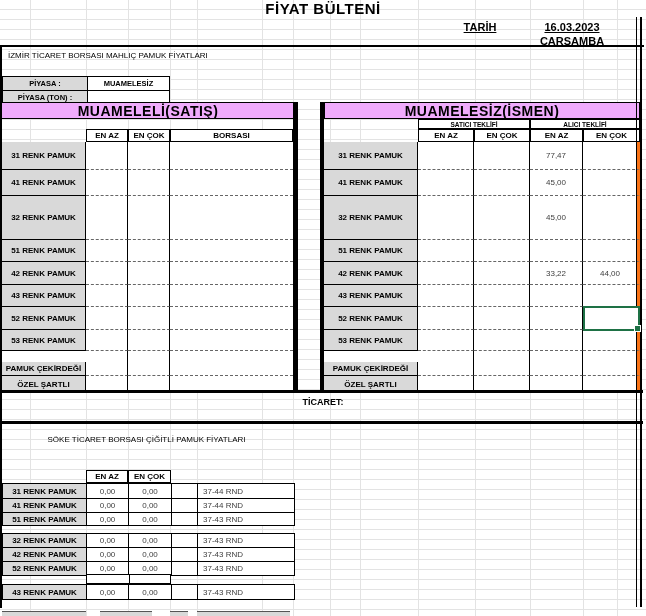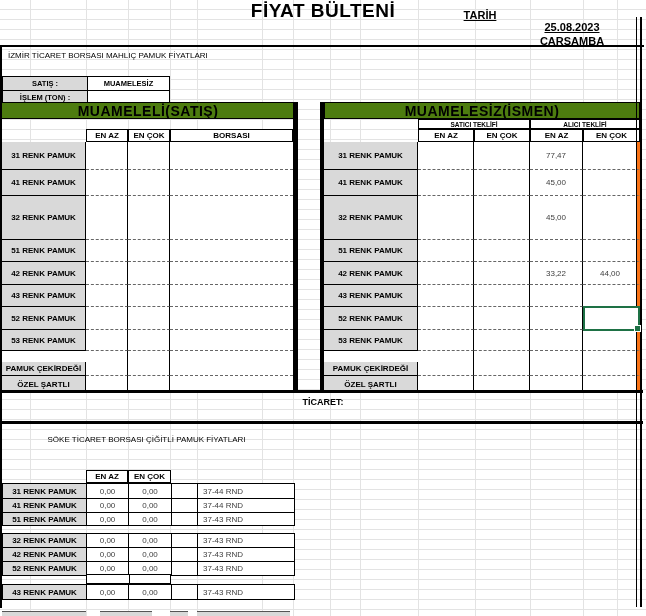--- a/index.html
+++ b/index.html
@@ -4,27 +4,27 @@
 <style>
   html,body{margin:0;padding:0;}
   body{width:646px;height:616px;position:relative;background:#fff;
        font-family:"Liberation Sans",sans-serif;color:#000;overflow:hidden;}
   .a{position:absolute;box-sizing:border-box;}
   .gridh{position:absolute;left:0;top:0;width:646px;height:616px;z-index:0;
     background-image:repeating-linear-gradient(to bottom,transparent 0px,transparent 9px,#e3e3e3 9px,#e3e3e3 10px);}
   .gv{position:absolute;top:0;width:1px;height:616px;background:#e3e3e3;z-index:0;}
   .z1{z-index:1}.z2{z-index:2}.z3{z-index:3}
   .c{display:flex;align-items:center;justify-content:center;}
-  .title{font-size:19px;font-weight:bold;text-align:center;letter-spacing:.5px;}
+  .title{font-size:15px;font-weight:bold;text-align:center;letter-spacing:.5px;}
   .t11{font-size:11px;font-weight:bold;}
   .hdr8{font-size:8px;font-weight:normal;}
   .hdr7{font-size:6.5px;font-weight:bold;}
   .val{font-size:8px;color:#404040;}
   .blackline{background:#000;}
-  .bigbar{background:#4d7c0f;border:1px solid #000;font-size:14px;font-weight:bold;letter-spacing:.5px;}
+  .bigbar{background:#f0abfc;border:1px solid #000;font-size:14px;font-weight:bold;letter-spacing:.5px;}
   .colhead{background:#fff;border:1.5px solid #000;font-size:8px;font-weight:bold;}
   .subhead{background:#fff;border:1px solid #000;}
   
   .tblbody{background:#fff;z-index:2;position:absolute;}
   .trow{display:flex;width:100%;}
   .trow>div{box-sizing:border-box;display:flex;align-items:center;justify-content:center;
             border-right:1px solid #000;border-bottom:1px dashed #666;}
   .trow>div.lbl{background:#d9d9d9;font-weight:bold;font-size:8px;text-align:center;
             border-right:1.5px solid #000;border-bottom:1px solid #000;}
   .trow>div:last-child{border-right:3px solid #f97316;}
@@ -60,42 +60,42 @@
 <div class="gv" style="left:293px"></div>
 <div class="gv" style="left:330px"></div>
 <div class="gv" style="left:360px"></div>
 <div class="gv" style="left:418px"></div>
 <div class="gv" style="left:475px"></div>
 <div class="gv" style="left:530px"></div>
 <div class="gv" style="left:583px"></div>
 <div class="gv" style="left:617px"></div>
 
 <div class="a title" style="left:0;top:2;width:646px;">FİYAT BÜLTENİ</div>
-<div class="a c t11" style="left:448px;top:8px;width:64px;height:14px;">
+<div class="a c t11" style="left:448px;top:20px;width:64px;height:14px;">
     <span class="und">TARİH</span>
   </div>
 <div class="a c t11" style="left:512px;top:20px;width:120px;height:14px;">
-    <span class="und">25.08.2023</span>
+    <span class="und">16.03.2023</span>
   </div>
 <div class="a c t11" style="left:512px;top:34px;width:120px;height:13px;">ÇARŞAMBA</div>
 
 <div class="a blackline z3" style="left:0;top:45px;width:644px;height:2px;"></div>
 <div class="a blackline z3" style="left:0;top:45px;width:2px;height:563px;"></div>
 <div class="a blackline z3" style="left:636px;top:17px;width:1px;height:590px;"></div>
 <div class="a blackline z3" style="left:640px;top:17px;width:2px;height:590px;"></div>
 
 <div class="a hdr8 z1" style="left:8px;top:51px;width:330px;height:11px;">İZMİR TİCARET BORSASI  MAHLIÇ  PAMUK FİYATLARI</div>
 
 <div class="a z2" style="left:2px;top:76px;width:168px;height:28px;border:1.5px solid #000;background:#fff;">
   <div style="display:flex;height:13px;border-bottom:1px solid #000;">
-    <div class="c" style="width:84px;background:#d9d9d9;border-right:1px solid #000;font-size:7.5px;font-weight:bold;">SATIŞ :</div>
+    <div class="c" style="width:84px;background:#d9d9d9;border-right:1px solid #000;font-size:7.5px;font-weight:bold;">PİYASA :</div>
     <div class="c" style="flex:1;font-size:7.5px;font-weight:bold;">MUAMELESİZ</div>
   </div>
   <div style="display:flex;height:12px;">
-    <div class="c" style="width:84px;background:#d9d9d9;border-right:1px solid #000;font-size:7.5px;font-weight:bold;">İŞLEM (TON) :</div>
+    <div class="c" style="width:84px;background:#d9d9d9;border-right:1px solid #000;font-size:7.5px;font-weight:bold;">PİYASA (TON) :</div>
     <div class="c" style="flex:1;"></div>
   </div>
 </div>
 
 <div class="a c bigbar z2" style="left:1px;top:102px;width:294px;height:17px;">MUAMELELİ(SATIŞ)</div>
 <div class="a blackline z3" style="left:293px;top:102px;width:5px;height:290px;"></div>
 <div class="a c bigbar z2" style="left:324px;top:102px;width:316px;height:17px;">MUAMELESİZ(İSMEN)</div>
 <div class="a blackline z3" style="left:320px;top:102px;width:4px;height:290px;"></div>
 
 <div class="a c subhead hdr7 z2" style="left:418px;top:119px;width:112px;height:10px;">SATICI TEKLİFİ</div>

